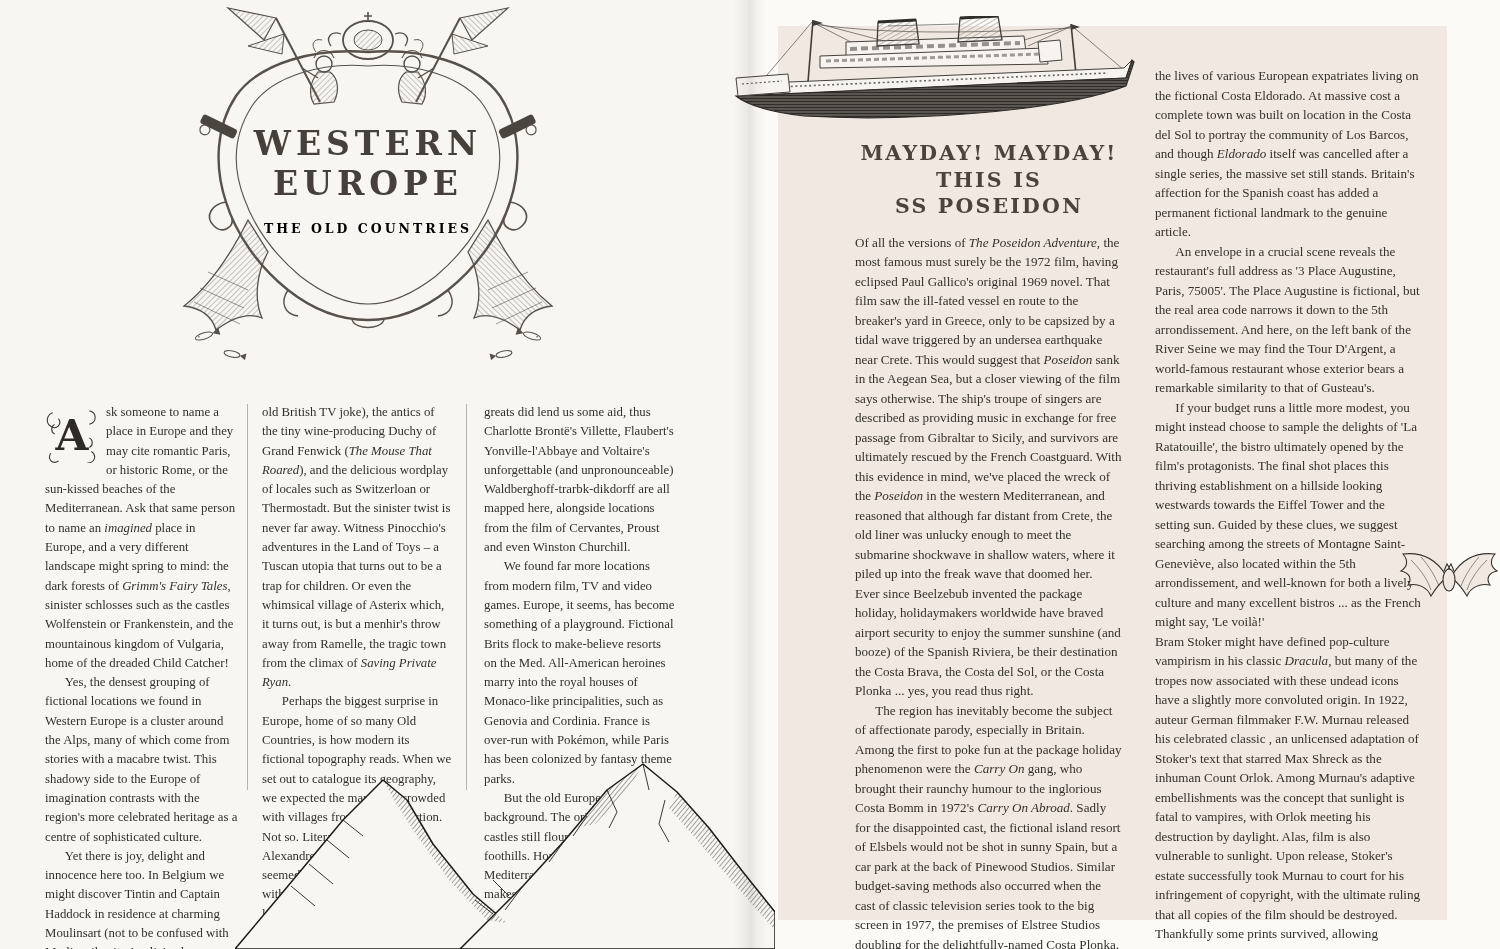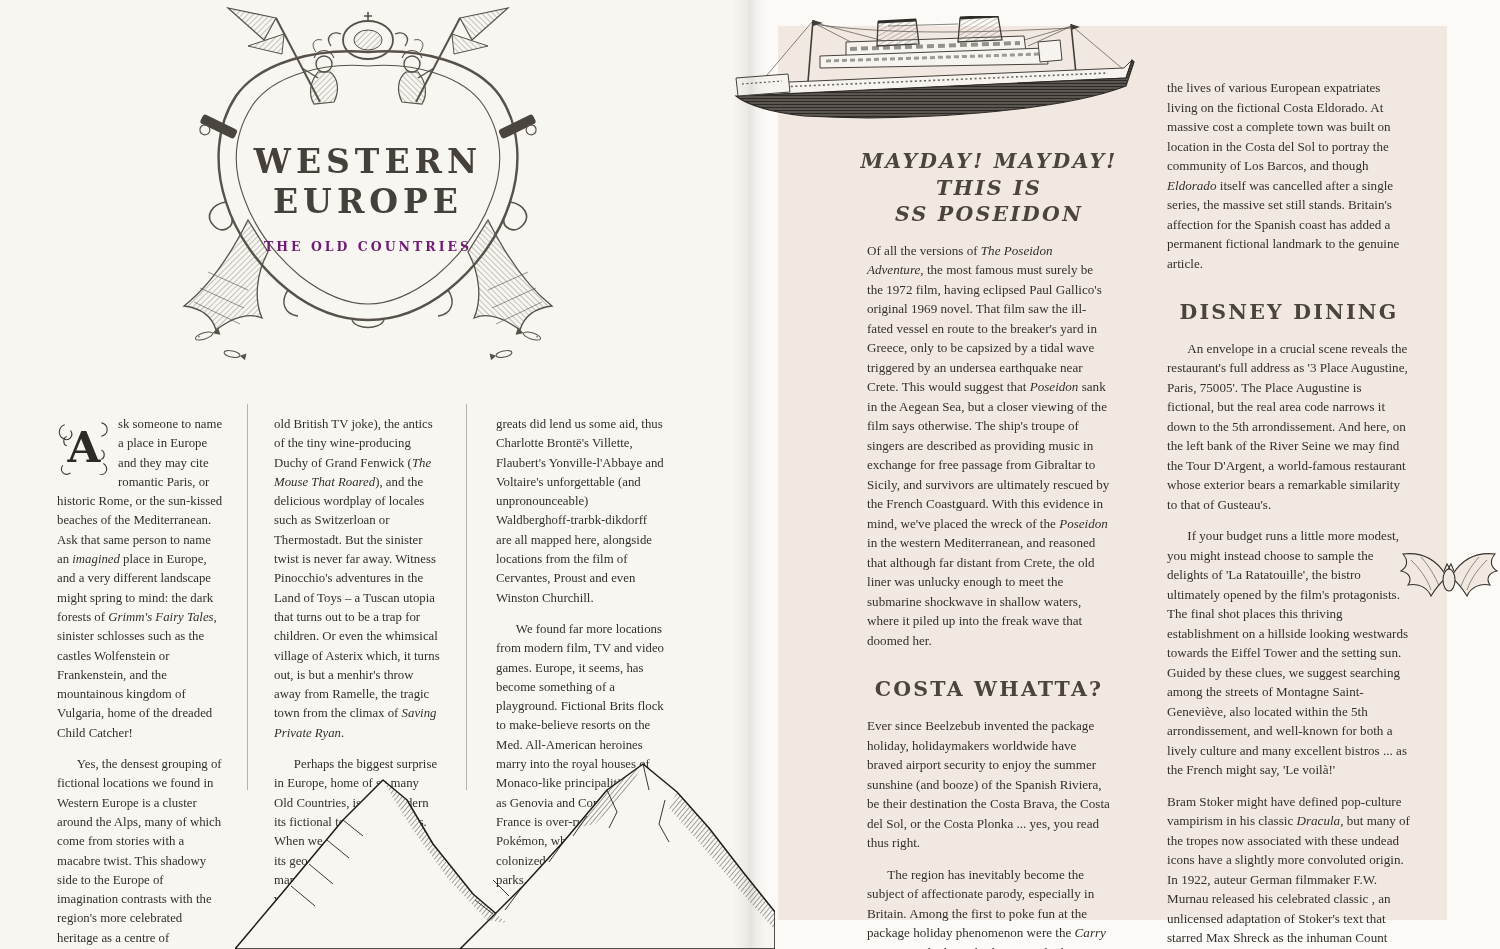--- a/index.html
+++ b/index.html
@@ -10,50 +10,50 @@
   .page-left  { position:absolute; left:0; top:0; width:750px; height:949px; background:#f8f6f1; }
   .page-right { position:absolute; left:750px; top:0; width:750px; height:949px; background:#fbfaf7; }
   .gutter {
     position:absolute; left:733px; top:0; width:34px; height:949px; z-index:6; pointer-events:none;
     background:linear-gradient(90deg, rgba(60,50,40,0) 0%, rgba(60,50,40,0.06) 40%, rgba(60,50,40,0.10) 52%, rgba(60,50,40,0.04) 70%, rgba(60,50,40,0) 100%);
   }
   .panel { position:absolute; left:778px; top:26px; width:669px; height:894px; background:#f1e8e1; }
 
   
   .cartouche-svg { position:absolute; left:148px; top:6px; width:440px; height:392px; }
-  .cartouche-text { position:absolute; left:150px; top:142px; width:436px; text-align:center; z-index:3; }
+  .cartouche-text { position:absolute; left:150px; top:124px; width:436px; text-align:center; z-index:3; }
   .book-title {
     margin:0 auto; width:320px; font-family:"DejaVu Serif", serif; font-weight:bold;
     font-size:33px; letter-spacing:5px; line-height:1.22; color:#46403a;
   }
   .book-subtitle {
     margin-top:16px; font-family:"DejaVu Serif", serif; font-weight:bold;
-    font-size:12.5px; letter-spacing:3px; color:#701a75;
+    font-size:12.5px; letter-spacing:3px; color:#000000;
   }
   .lcol { position:absolute; top:403px; font-size:12.8px; line-height:19.3px; }
   .lcol1 { left:45px;  width:193px; }
   .lcol2 { left:262px; width:190px; }
   .lcol3 { left:484px; width:192px; }
   .col-rule { position:absolute; top:404px; width:1px; height:386px; background:#b8b2aa; }
   .rule1 { left:247px; } .rule2 { left:466px; }
-  p { margin:12px; }
+  p { margin:0; }
   .indent { text-indent:1.55em; }
   i { font-style:italic; }
   .dropA { float:left; width:54px; height:58px; margin:2px 7px 0 0; }
 
   
   .rcol { position:absolute; font-size:13.1px; line-height:19.5px; }
   .rcol1 { left:855px; top:140px; width:268px; }
   .rcol2 { left:1155px; top:66px;  width:268px; }
   .sec-h {
     font-family:"DejaVu Serif", serif; font-weight:bold; text-align:center;
     font-size:20.5px; letter-spacing:2.2px; line-height:1.3; color:#4b443c;
     margin:26px 0 13px 0;
   }
-  .sec-h.first { margin-top:8px;font-style:italic; }
+  .sec-h.first { margin-top:0; }
 
   
   .ship-svg      { position:absolute; left:728px;  top:16px;  width:412px; height:124px; z-index:4; }
   .mountains-svg { position:absolute; left:235px;  top:760px; width:540px; height:189px; z-index:2; }
   .bat-svg       { position:absolute; left:1398px; top:546px; width:102px; height:66px;  z-index:5; }
 </style>
 </head>
 <body>
 
 <div class="page-left">
@@ -217,27 +217,25 @@
     <path d="M45,25 l3,-7 3,5 M55,25 l-3,-7 -3,5" fill="none"></path>
   </g>
   <g stroke="#4a443d" stroke-width="0.6" fill="none">
     <path d="M12,14 C20,22 28,32 32,44 M22,11 C30,20 36,30 40,40 M80,11 C72,20 66,30 62,40 M88,14 C80,22 72,32 68,44"></path>
   </g>
 </svg>
 
 <div class="rcol rcol1">
   <h2 class="sec-h first">MAYDAY! MAYDAY!<br>THIS IS<br>SS POSEIDON</h2>
   <p>Of all the versions of <i>The Poseidon Adventure</i>, the most famous must surely be the 1972 film, having eclipsed Paul Gallico's original 1969 novel. That film saw the ill-fated vessel en route to the breaker's yard in Greece, only to be capsized by a tidal wave triggered by an undersea earthquake near Crete. This would suggest that <i>Poseidon</i> sank in the Aegean Sea, but a closer viewing of the film says otherwise. The ship's troupe of singers are described as providing music in exchange for free passage from Gibraltar to Sicily, and survivors are ultimately rescued by the French Coastguard. With this evidence in mind, we've placed the wreck of the <i>Poseidon</i> in the western Mediterranean, and reasoned that although far distant from Crete, the old liner was unlucky enough to meet the submarine shockwave in shallow waters, where it piled up into the freak wave that doomed her.</p>
-  <h2 class="sec-h">COSTA WHATTA?</h2>
   <p>Ever since Beelzebub invented the package holiday, holidaymakers worldwide have braved airport security to enjoy the summer sunshine (and booze) of the Spanish Riviera, be their destination the Costa Brava, the Costa del Sol, or the Costa Plonka ... yes, you read thus right.</p>
   <p class="indent">The region has inevitably become the subject of affectionate parody, especially in Britain. Among the first to poke fun at the package holiday phenomenon were the <i>Carry On</i> gang, who brought their raunchy humour to the inglorious Costa Bomm in 1972's <i>Carry On Abroad</i>. Sadly for the disappointed cast, the fictional island resort of Elsbels would not be shot in sunny Spain, but a car park at the back of Pinewood Studios. Similar budget-saving methods also occurred when the cast of classic television series  took to the big screen in 1977, the premises of Elstree Studios doubling for the delightfully-named Costa Plonka.</p>
 
 </div>
 
 <div class="rcol rcol2">
   <p>the lives of various European expatriates living on the fictional Costa Eldorado. At massive cost a complete town was built on location in the Costa del Sol to portray the community of Los Barcos, and though <i>Eldorado</i> itself was cancelled after a single series, the massive set still stands. Britain's affection for the Spanish coast has added a permanent fictional landmark to the genuine article.</p>
-  <h2 class="sec-h">DISNEY DINING</h2>
   <p class="indent">An envelope in a crucial scene reveals the restaurant's full address as '3 Place Augustine, Paris, 75005'. The Place Augustine is fictional, but the real area code narrows it down to the 5th arrondissement. And here, on the left bank of the River Seine we may find the Tour D'Argent, a world-famous restaurant whose exterior bears a remarkable similarity to that of Gusteau's.</p>
   <p class="indent">If your budget runs a little more modest, you might instead choose to sample the delights of 'La Ratatouille', the bistro ultimately opened by the film's protagonists. The final shot places this thriving establishment on a hillside looking westwards towards the Eiffel Tower and the setting sun. Guided by these clues, we suggest searching among the streets of Montagne Saint-Geneviève, also located within the 5th arrondissement, and well-known for both a lively culture and many excellent bistros ... as the French might say, 'Le voilà!'</p>
   <p>Bram Stoker might have defined pop-culture vampirism in his classic <i>Dracula</i>, but many of the tropes now associated with these undead icons have a slightly more convoluted origin. In 1922, auteur German filmmaker F.W. Murnau released his celebrated classic , an unlicensed adaptation of Stoker's text that starred Max Shreck as the inhuman Count Orlok. Among Murnau's adaptive embellishments was the concept that sunlight is fatal to vampires, with Orlok meeting his destruction by daylight. Alas, film is also vulnerable to sunlight. Upon  release, Stoker's estate successfully took Murnau to court for his infringement of copyright, with the ultimate ruling that all copies of the film should be destroyed. Thankfully some prints survived, allowing Murnau's film to cement its legacy as a classic – and viewers to continue to be chilled and thrilled as Max Shreck's monstrous Orlok plagues the streets of Wisborg, a fictional German port which we've equated with Hamburg.</p>
 </div>
 
 <div class="gutter"></div>
 
 </body></html>

